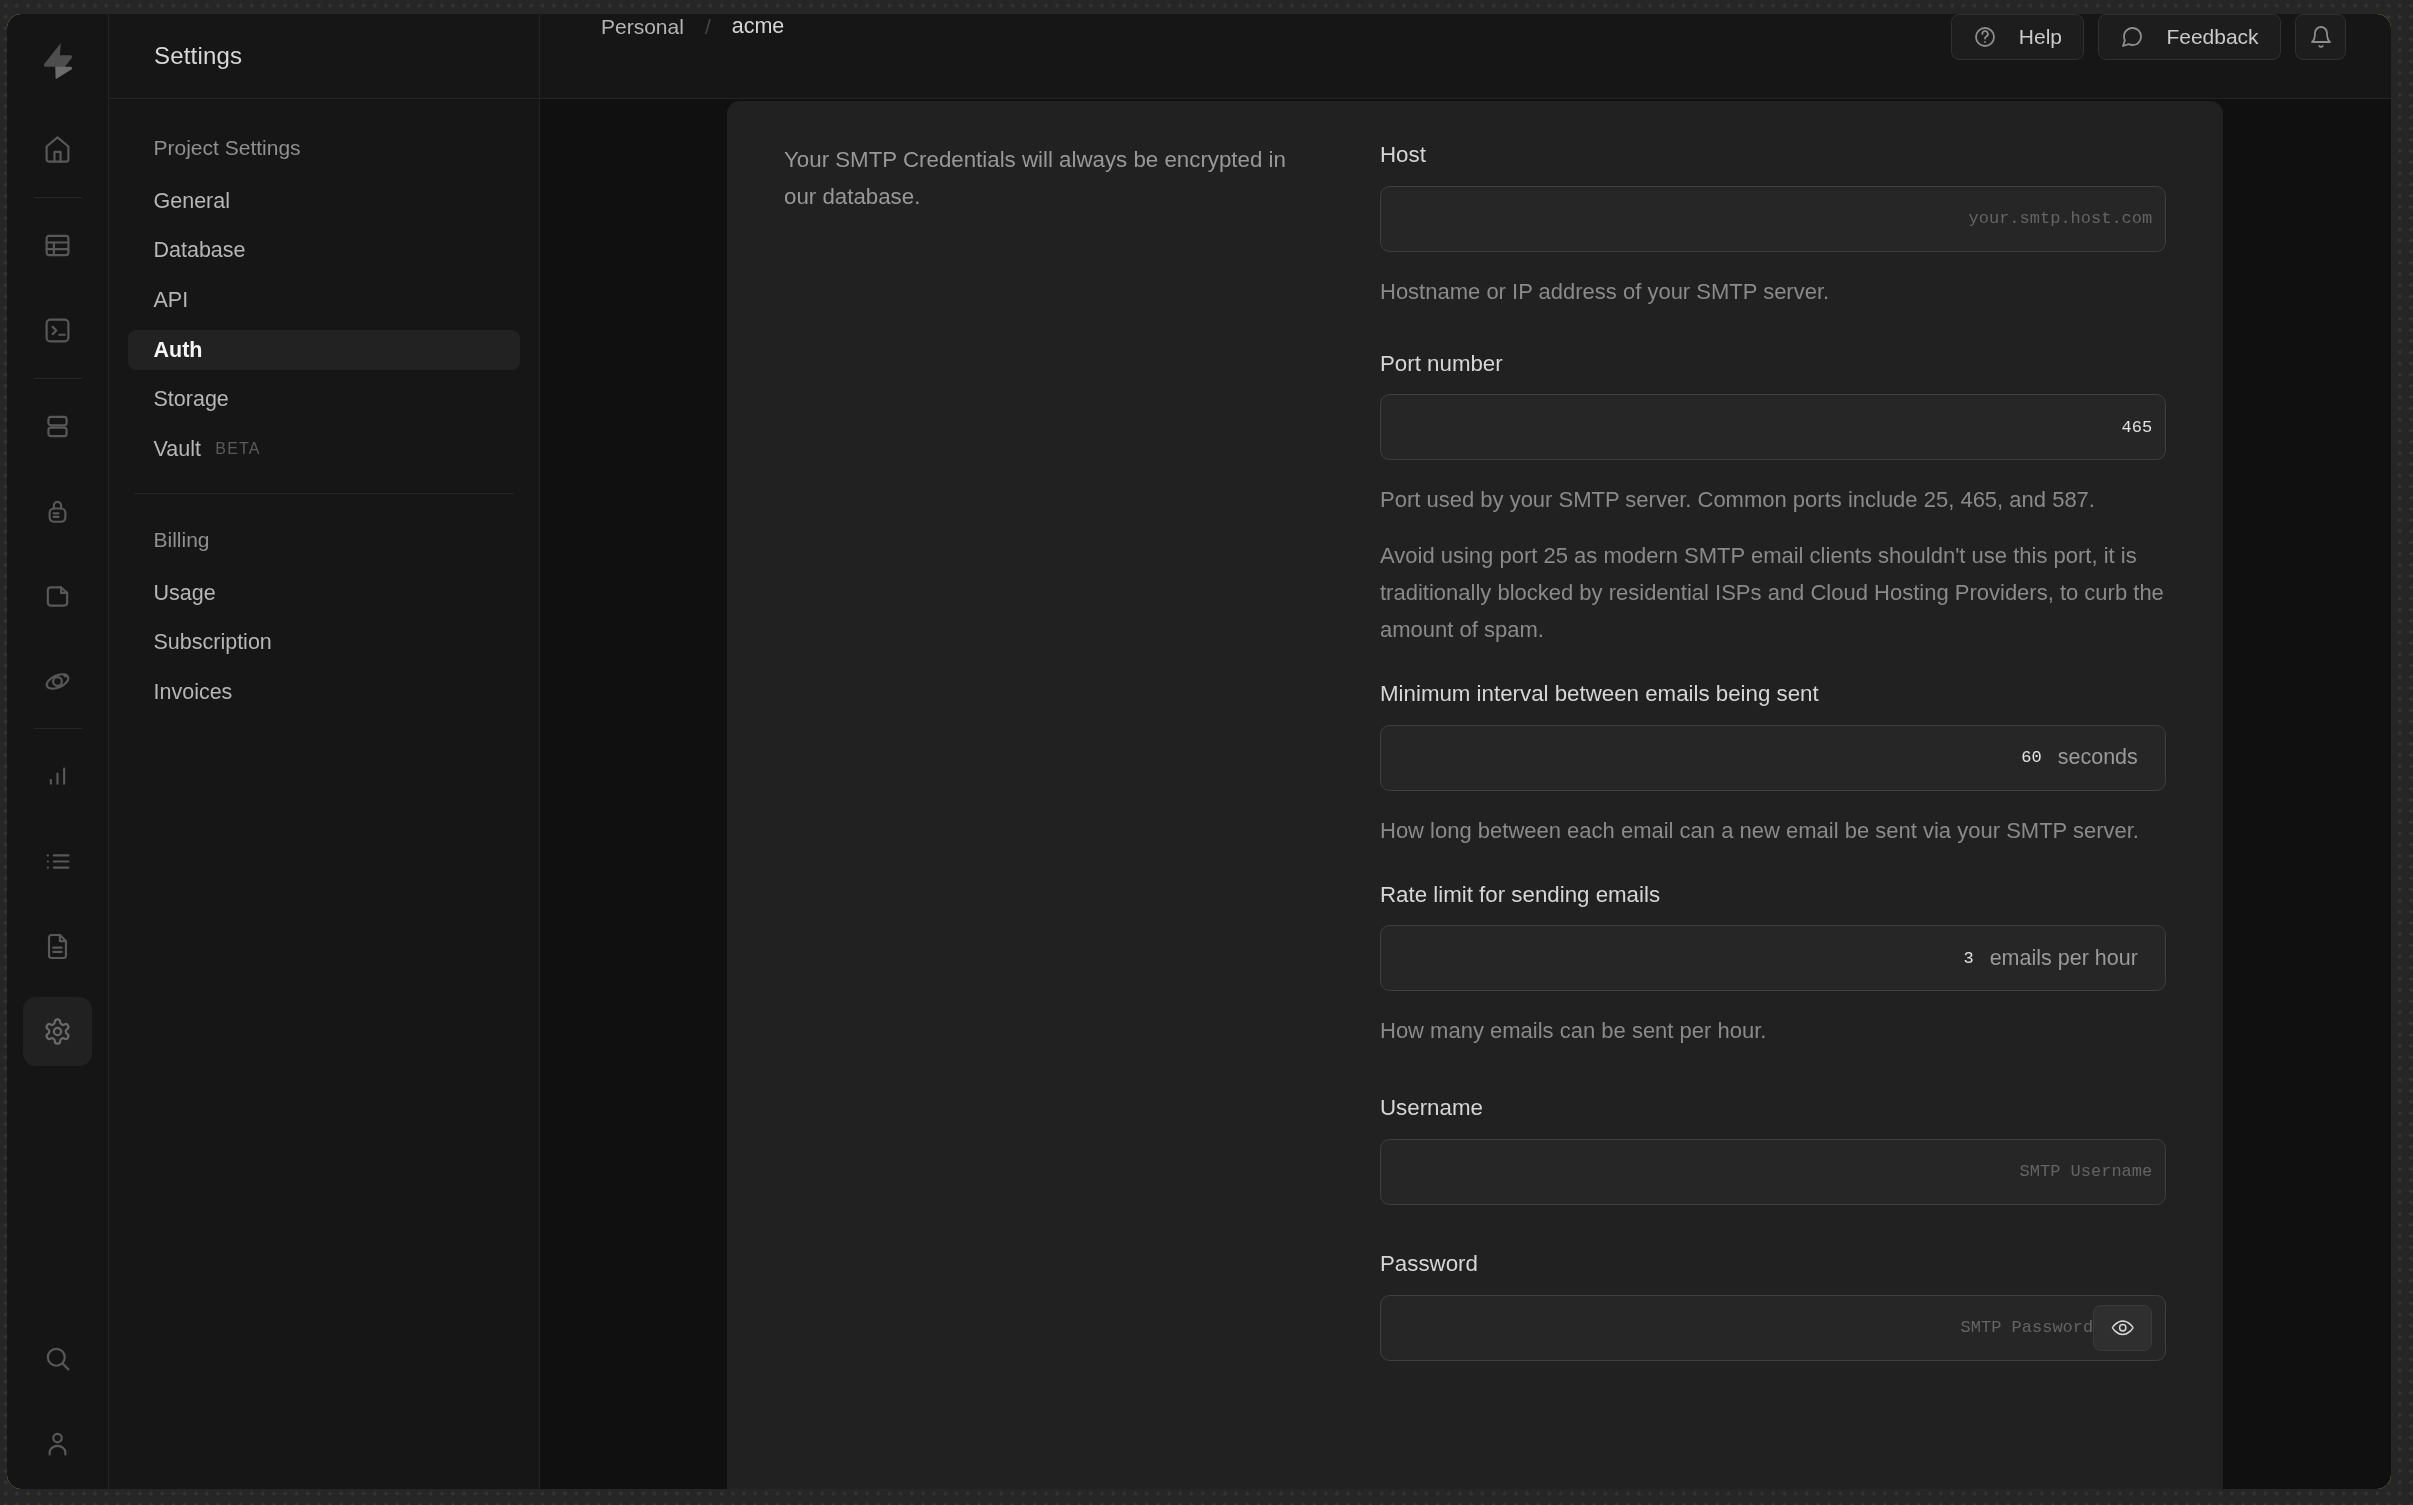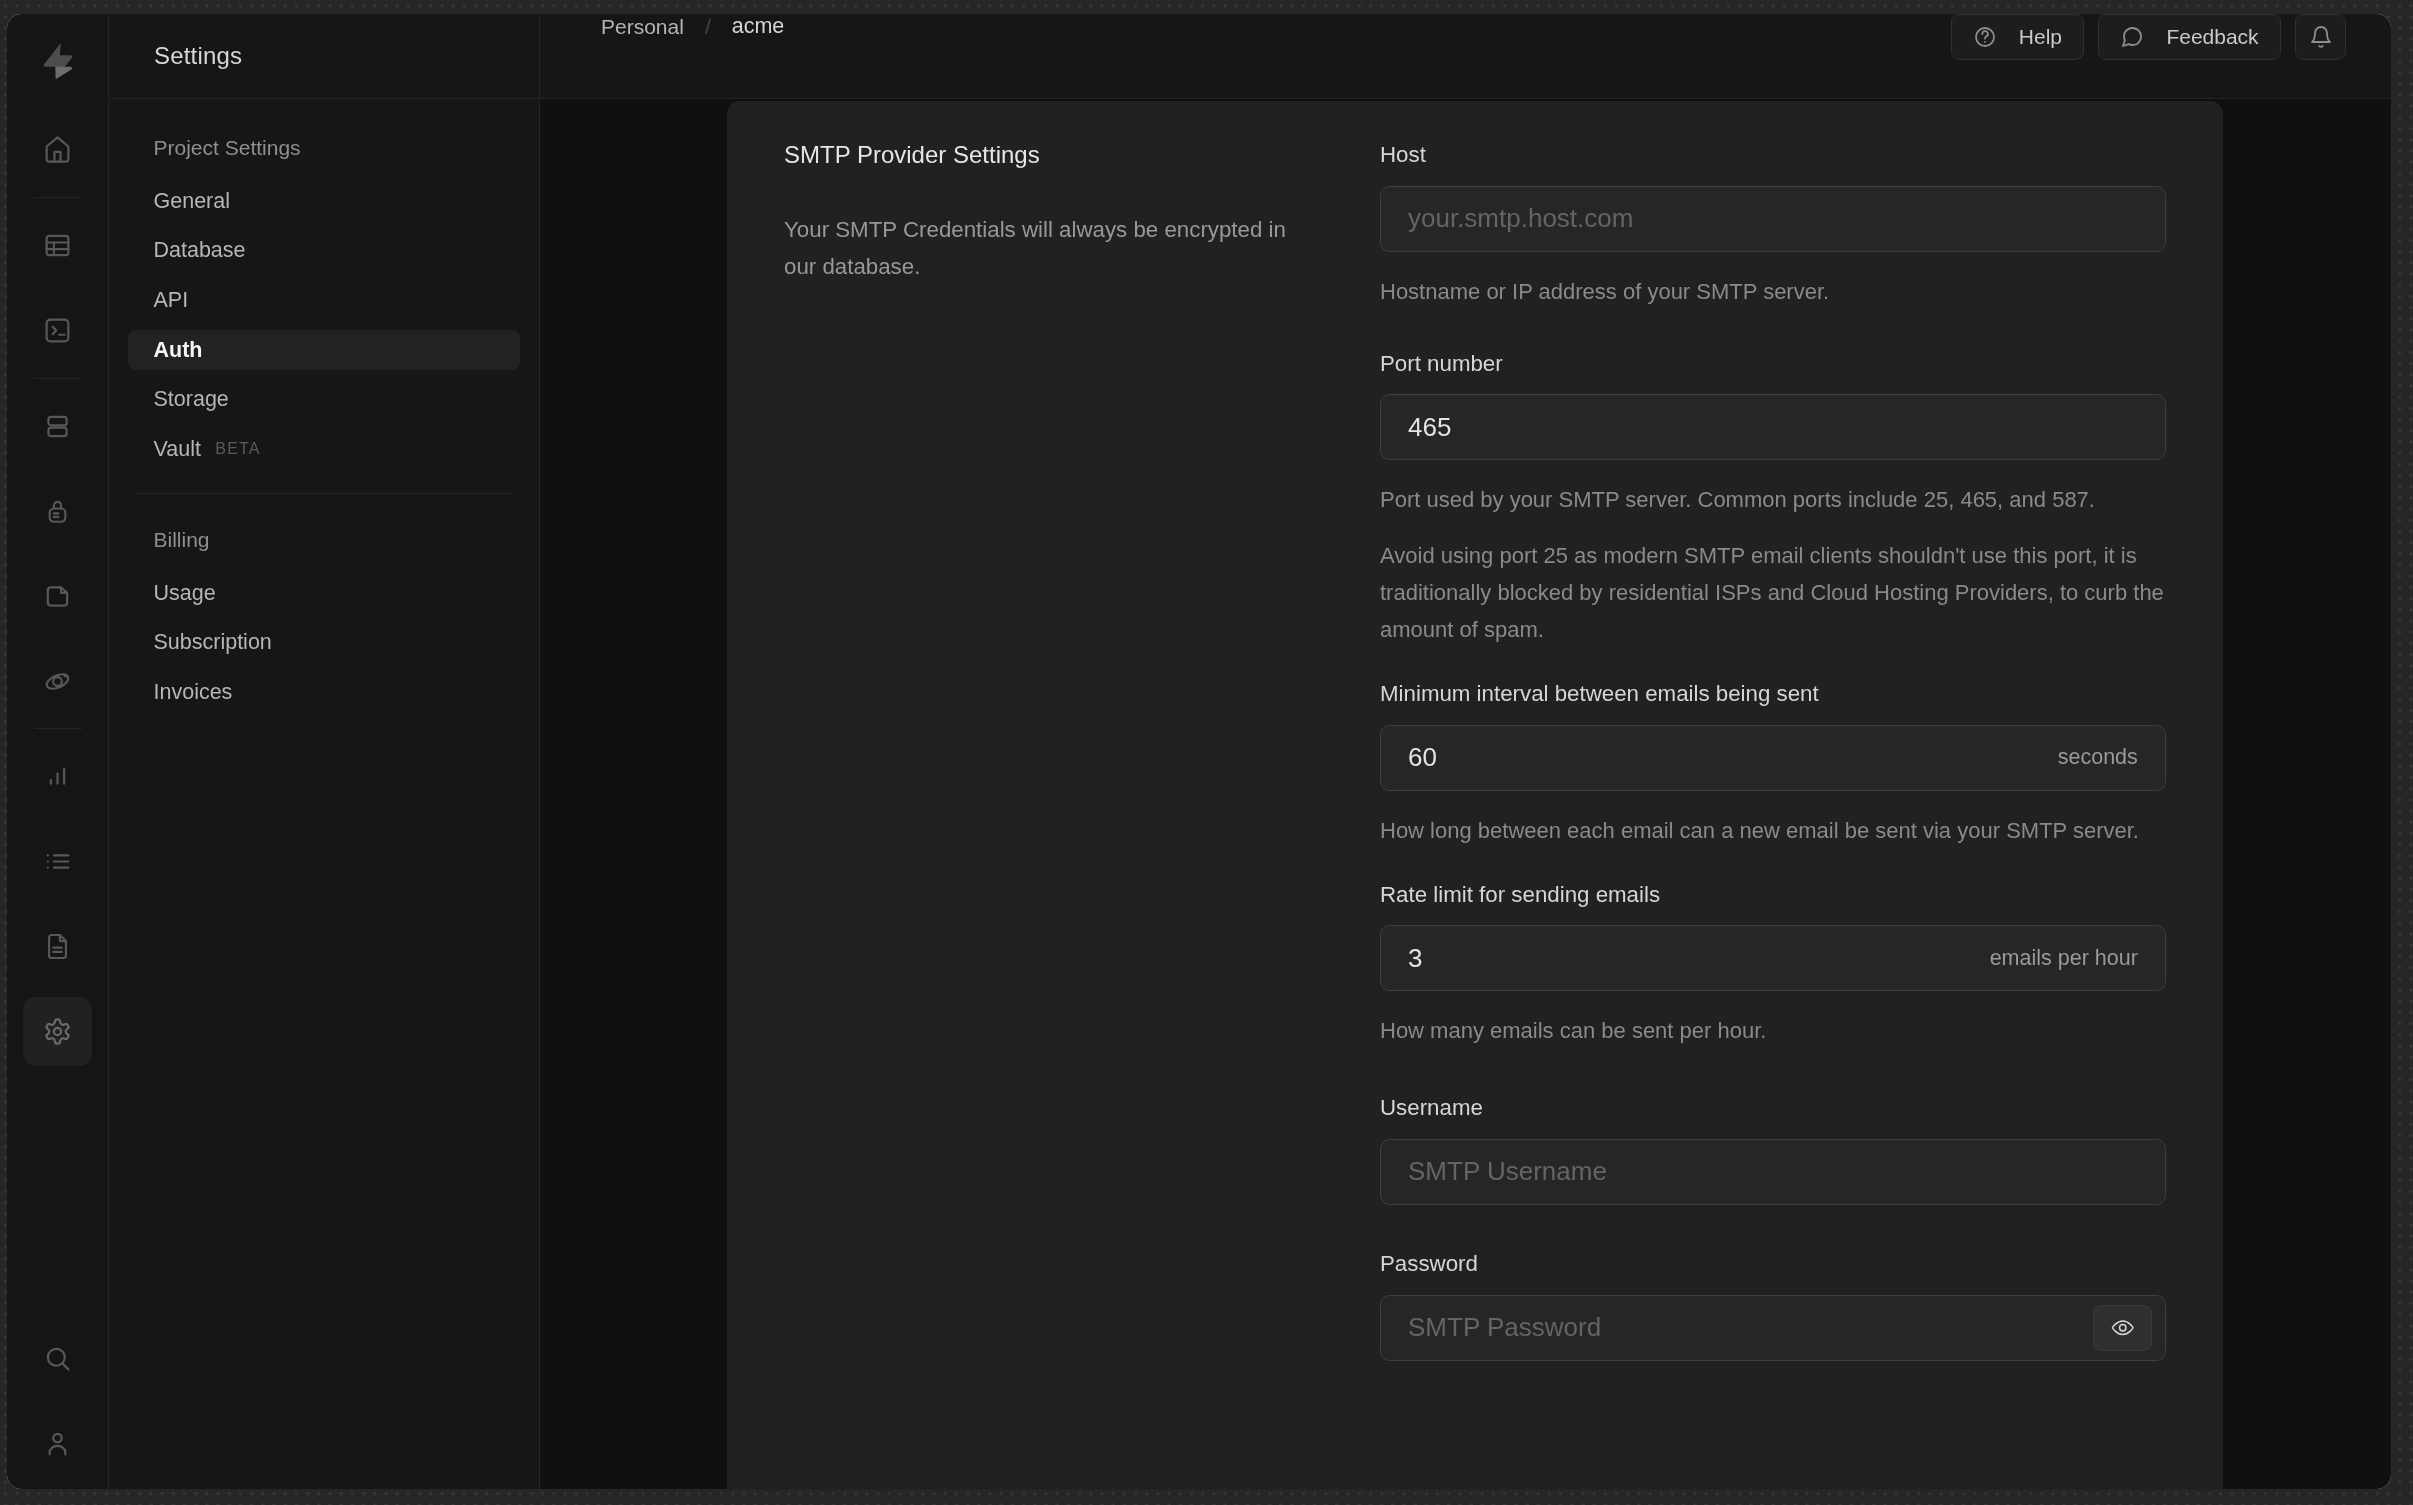--- a/index.html
+++ b/index.html
@@ -84,21 +84,21 @@
   .fgroup { margin-bottom:40px; }
   .fgroup.mb40 { margin-bottom:32px; }
   .fgroup.mb56 { margin-bottom:45px; }
   .flabel { display:block; font-size:22.3px; color:#d6d6d6; line-height:27px; margin-bottom:17.6px; }
   .input-shell {
     height:66px; background:#262626; border:0.8px solid #3f3f3f; border-radius:9.6px;
     display:flex; align-items:center; padding:0 12.8px 0 27px;
   }
   .input-shell input {
     flex:1; min-width:0; background:transparent; border:none; outline:none;
-    font-family:Liberation Sans, sans-serif; font-size:26px; color:#e3e3e3;
+    font-family:Liberation Mono, monospace; font-size:17px; color:#e3e3e3;text-align:right;
   }
   .input-shell input::placeholder { color:#646464; opacity:1; }
   .suffix { font-size:21.5px; color:#9a9a9a; margin-left:16px; padding-right:14.4px; white-space:nowrap; }
   .fhelp { font-size:22px; color:#8a8a8a; line-height:37px; margin-top:21px; }
   .fhelp + .fhelp { margin-top:19px; }
   .eye-btn {
     width:59px; height:46px; flex:0 0 59px; border-radius:8px; background:#2f2f2f;
     border:0.8px solid #3a3a3a; display:flex; align-items:center; justify-content:center; cursor:pointer;
   }
   .eye-btn svg { width:25.5px; height:25.5px; stroke:#d9d9d9; fill:none; stroke-width:1.8; stroke-linecap:round; stroke-linejoin:round; }
@@ -284,21 +284,20 @@
               <path d="M13.7 21a2 2 0 0 1-3.4 0"></path>
             </svg>
         </button>
       </div>
     </header>
 
     <div class="content">
       <section class="card">
 
         <div class="card-intro">
-          <h2 class="card-title">SMTP Provider Settings</h2>
           <p class="card-desc">Your SMTP Credentials will always be encrypted in our database.</p>
         </div>
 
         <div class="form-col">
 
           <div class="fgroup">
             <label class="flabel">Host</label>
             <div class="input-shell">
               <input type="text" placeholder="your.smtp.host.com" style="">
             </div>

